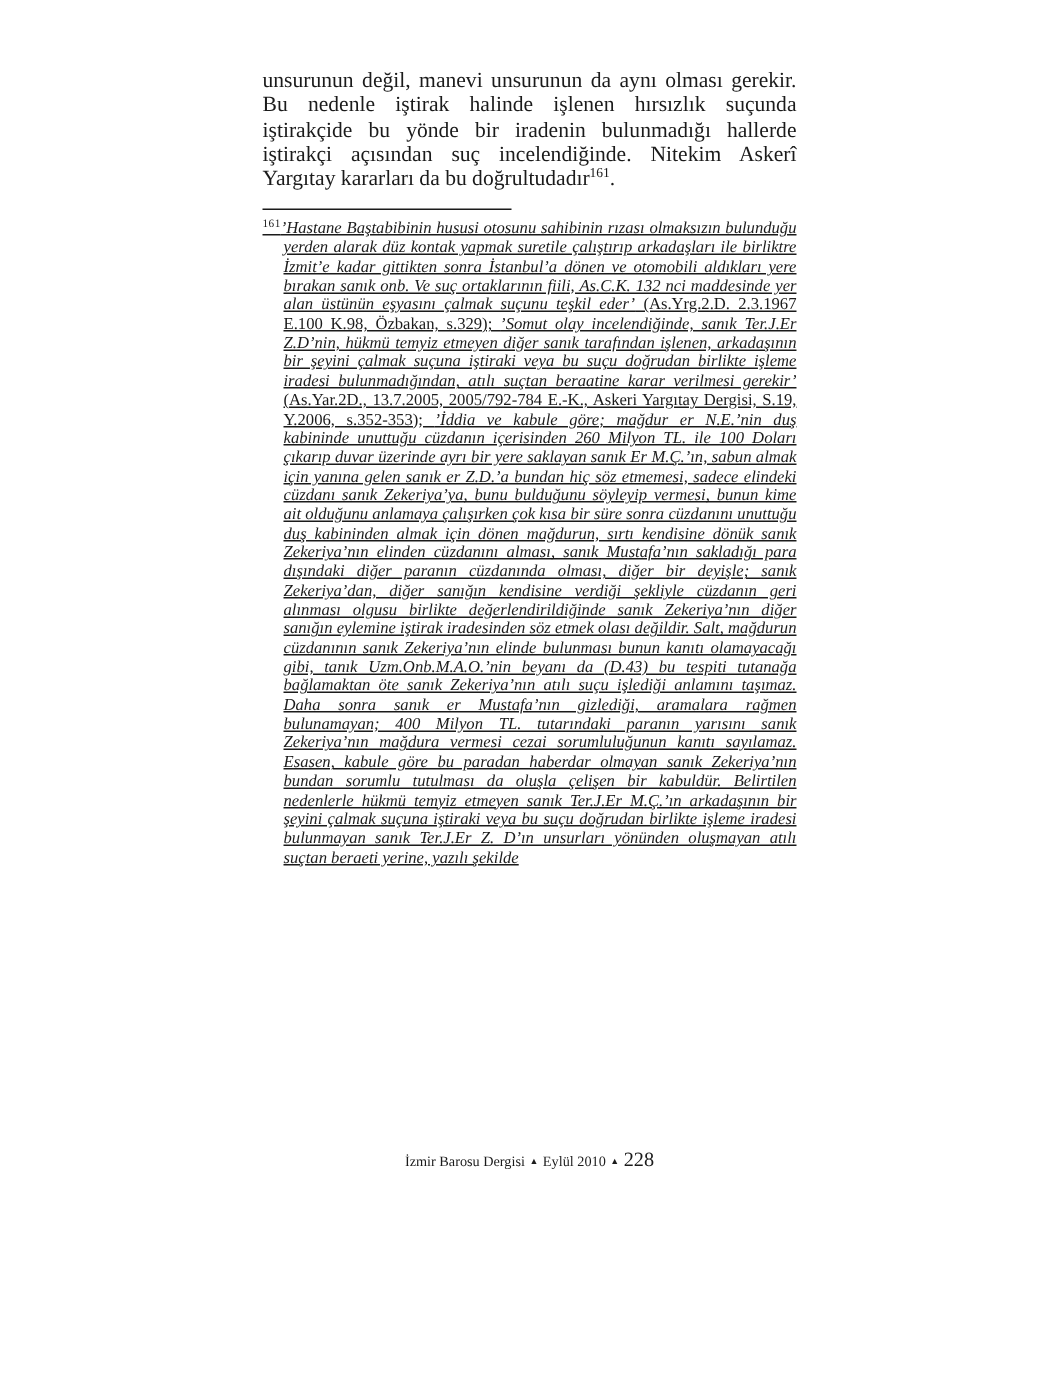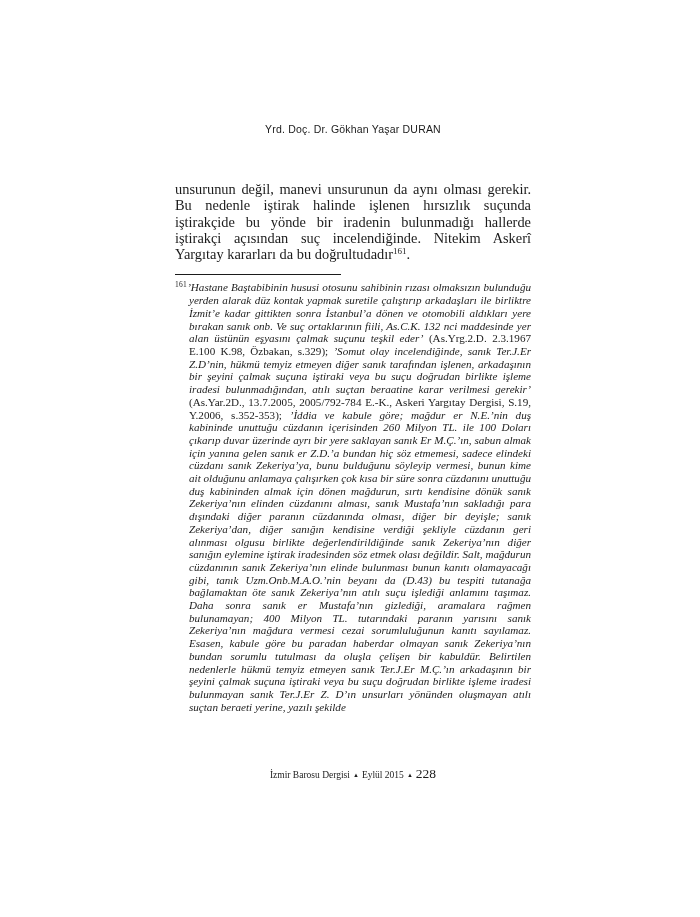--- a/index.html
+++ b/index.html
@@ -45,20 +45,21 @@
     width: 166px;
     height: 0;
     border-top: 1.4px solid #1b1b1b;
   }
   .footnote {
     margin: 6px 0 0 14px;
     text-indent: -14px;
     font-size: 11.1px;
     line-height: 12.7px;
     text-align: justify;
+    text-decoration: underline;
   }
   .fn-marker {
     font-size: 7.5px;
     line-height: 0;
     vertical-align: 4px;
     font-style: normal;
     letter-spacing: 0.3px;
   }
   .seg-italic { font-style: italic; }
   .seg-normal { font-style: normal; }
@@ -82,23 +83,22 @@
   .footer-num {
     font-style: normal;
     font-size: 13.5px;
   }
 </style>
 </head>
 <body>
 
 <div class="text-column">
 
-  <div class="running-header">Yrd. Doç. Dr. Gökhan Yaşar DURAN</div>
 
   <p class="body-par"><span>unsurunun değil, manevi unsurunun da aynı olması gerekir. Bu nedenle iştirak halinde işlenen hırsızlık suçunda iştirakçide bu yönde bir iradenin bulunmadığı hallerde iştirakçi açısından suç incelendiğinde. Nitekim Askerî Yargıtay kararları da bu doğrultudadır</span><sup class="fn-ref">161</sup><span>.</span></p>
 
   <div class="fn-rule"></div>
 
   <p class="footnote"><sup class="fn-marker">161</sup><span class="seg-italic">’Hastane Baştabibinin hususi otosunu sahibinin rızası olmaksızın bulunduğu yerden alarak düz kontak yapmak suretile çalıştırıp arkadaşları ile birliktre İzmit’e kadar gittikten sonra İstanbul’a dönen ve otomobili aldıkları yere bırakan sanık onb. Ve suç ortaklarının fiili, As.C.K. 132 nci maddesinde yer alan üstünün eşyasını çalmak suçunu teşkil eder’</span><span class="seg-normal"> (As.Yrg.2.D. 2.3.1967 E.100 K.98, Özbakan, s.329); </span><span class="seg-italic">’Somut olay incelendiğinde, sanık Ter.J.Er Z.D’nin, hükmü temyiz etmeyen diğer sanık tarafından işlenen, arkadaşının bir şeyini çalmak suçuna iştiraki veya bu suçu doğrudan birlikte işleme iradesi bulunmadığından, atılı suçtan beraatine karar verilmesi gerekir’</span><span class="seg-normal"> (As.Yar.2D., 13.7.2005, 2005/792-784 E.-K., Askeri Yargıtay Dergisi, S.19, Y.2006, s.352-353); </span><span class="seg-italic">’İddia ve kabule göre; mağdur er N.E.’nin duş kabininde unuttuğu cüzdanın içerisinden 260 Milyon TL. ile 100 Doları çıkarıp duvar üzerinde ayrı bir yere saklayan sanık Er M.Ç.’ın, sabun almak için yanına gelen sanık er Z.D.’a bundan hiç söz etmemesi, sadece elindeki cüzdanı sanık Zekeriya’ya, bunu bulduğunu söyleyip vermesi, bunun kime ait olduğunu anlamaya çalışırken çok kısa bir süre sonra cüzdanını unuttuğu duş kabininden almak için dönen mağdurun, sırtı kendisine dönük sanık Zekeriya’nın elinden cüzdanını alması, sanık Mustafa’nın sakladığı para dışındaki diğer paranın cüzdanında olması, diğer bir deyişle; sanık Zekeriya’dan, diğer sanığın kendisine verdiği şekliyle cüzdanın geri alınması olgusu birlikte değerlendirildiğinde sanık Zekeriya’nın diğer sanığın eylemine iştirak iradesinden söz etmek olası değildir. Salt, mağdurun cüzdanının sanık Zekeriya’nın elinde bulunması bunun kanıtı olamayacağı gibi, tanık Uzm.Onb.M.A.O.’nin beyanı da (D.43) bu tespiti tutanağa bağlamaktan öte sanık Zekeriya’nın atılı suçu işlediği anlamını taşımaz. Daha sonra sanık er Mustafa’nın gizlediği, aramalara rağmen bulunamayan; 400 Milyon TL. tutarındaki paranın yarısını sanık Zekeriya’nın mağdura vermesi cezai sorumluluğunun kanıtı sayılamaz. Esasen, kabule göre bu paradan haberdar olmayan sanık Zekeriya’nın bundan sorumlu tutulması da oluşla çelişen bir kabuldür. Belirtilen nedenlerle hükmü temyiz etmeyen sanık Ter.J.Er M.Ç.’ın arkadaşının bir şeyini çalmak suçuna iştiraki veya bu suçu doğrudan birlikte işleme iradesi bulunmayan sanık Ter.J.Er Z. D’ın unsurları yönünden oluşmayan atılı suçtan beraeti yerine, yazılı şekilde</span></p>
 
 </div>
 
-<div class="page-footer"><span class="footer-italic">İzmir Barosu Dergisi</span><span class="footer-tri">▲</span><span class="footer-italic">Eylül 2015</span><span class="footer-tri">▲</span><span class="footer-num">228</span></div>
+<div class="page-footer"><span class="footer-italic">İzmir Barosu Dergisi</span><span class="footer-tri">▲</span><span class="footer-italic">Eylül 2010</span><span class="footer-tri">▲</span><span class="footer-num">228</span></div>
 
 </body></html>

